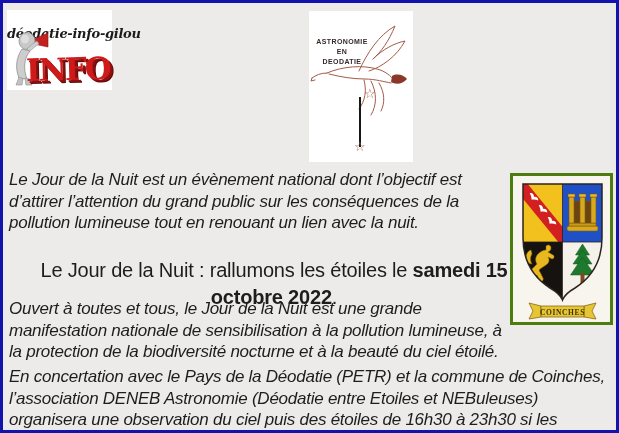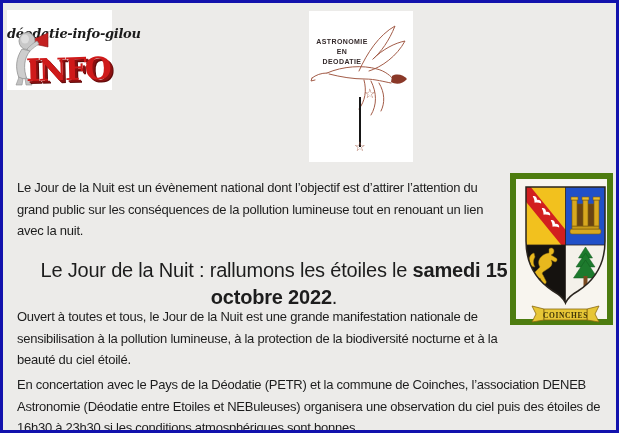--- a/index.html
+++ b/index.html
@@ -41,26 +41,26 @@
   .deneb-word {
     position:absolute; left:0; top:97px; width:100%; text-align:center;
     font-family:"DejaVu Sans", sans-serif; font-size:29px; line-height:34px;
     letter-spacing:3px; color:#ffffff;
     -webkit-text-stroke:1.2px #5c3a34; text-shadow:0 0 2px #6a443c;
   }
 
   
   .arms {
     position:absolute; left:507px; top:170px; width:103px; height:152px;
-    background:#f8f5ef; border:6px solid #4d7c0f; box-sizing:border-box;
+    background:#f8f5ef; border:3px solid #4d7c0f; box-sizing:border-box;
   }
 
   
-  .para { position:absolute; margin:8px; font-size:13px; line-height:21.5px;
-    letter-spacing:-0.25px; color:#1d1d1d; }
+  .para { position:absolute; margin:0; font-size:17px; line-height:21.5px;
+    letter-spacing:-0.25px; color:#1d1d1d;font-style:italic; }
   .p1 { left:6px; top:166px; width:494px; }
   .heading {
     position:absolute; left:6px; top:238px; width:498px; margin:16px;
     text-align:center; font-size:20px; line-height:27px; font-weight:normal;
     letter-spacing:-0.2px; color:#1d1d1d;
   }
   .heading b { font-weight:bold; }
   .p2 { left:6px; top:295px; width:494px; }
   .p3 { left:6px; top:363px; width:604px; }
 </style>

